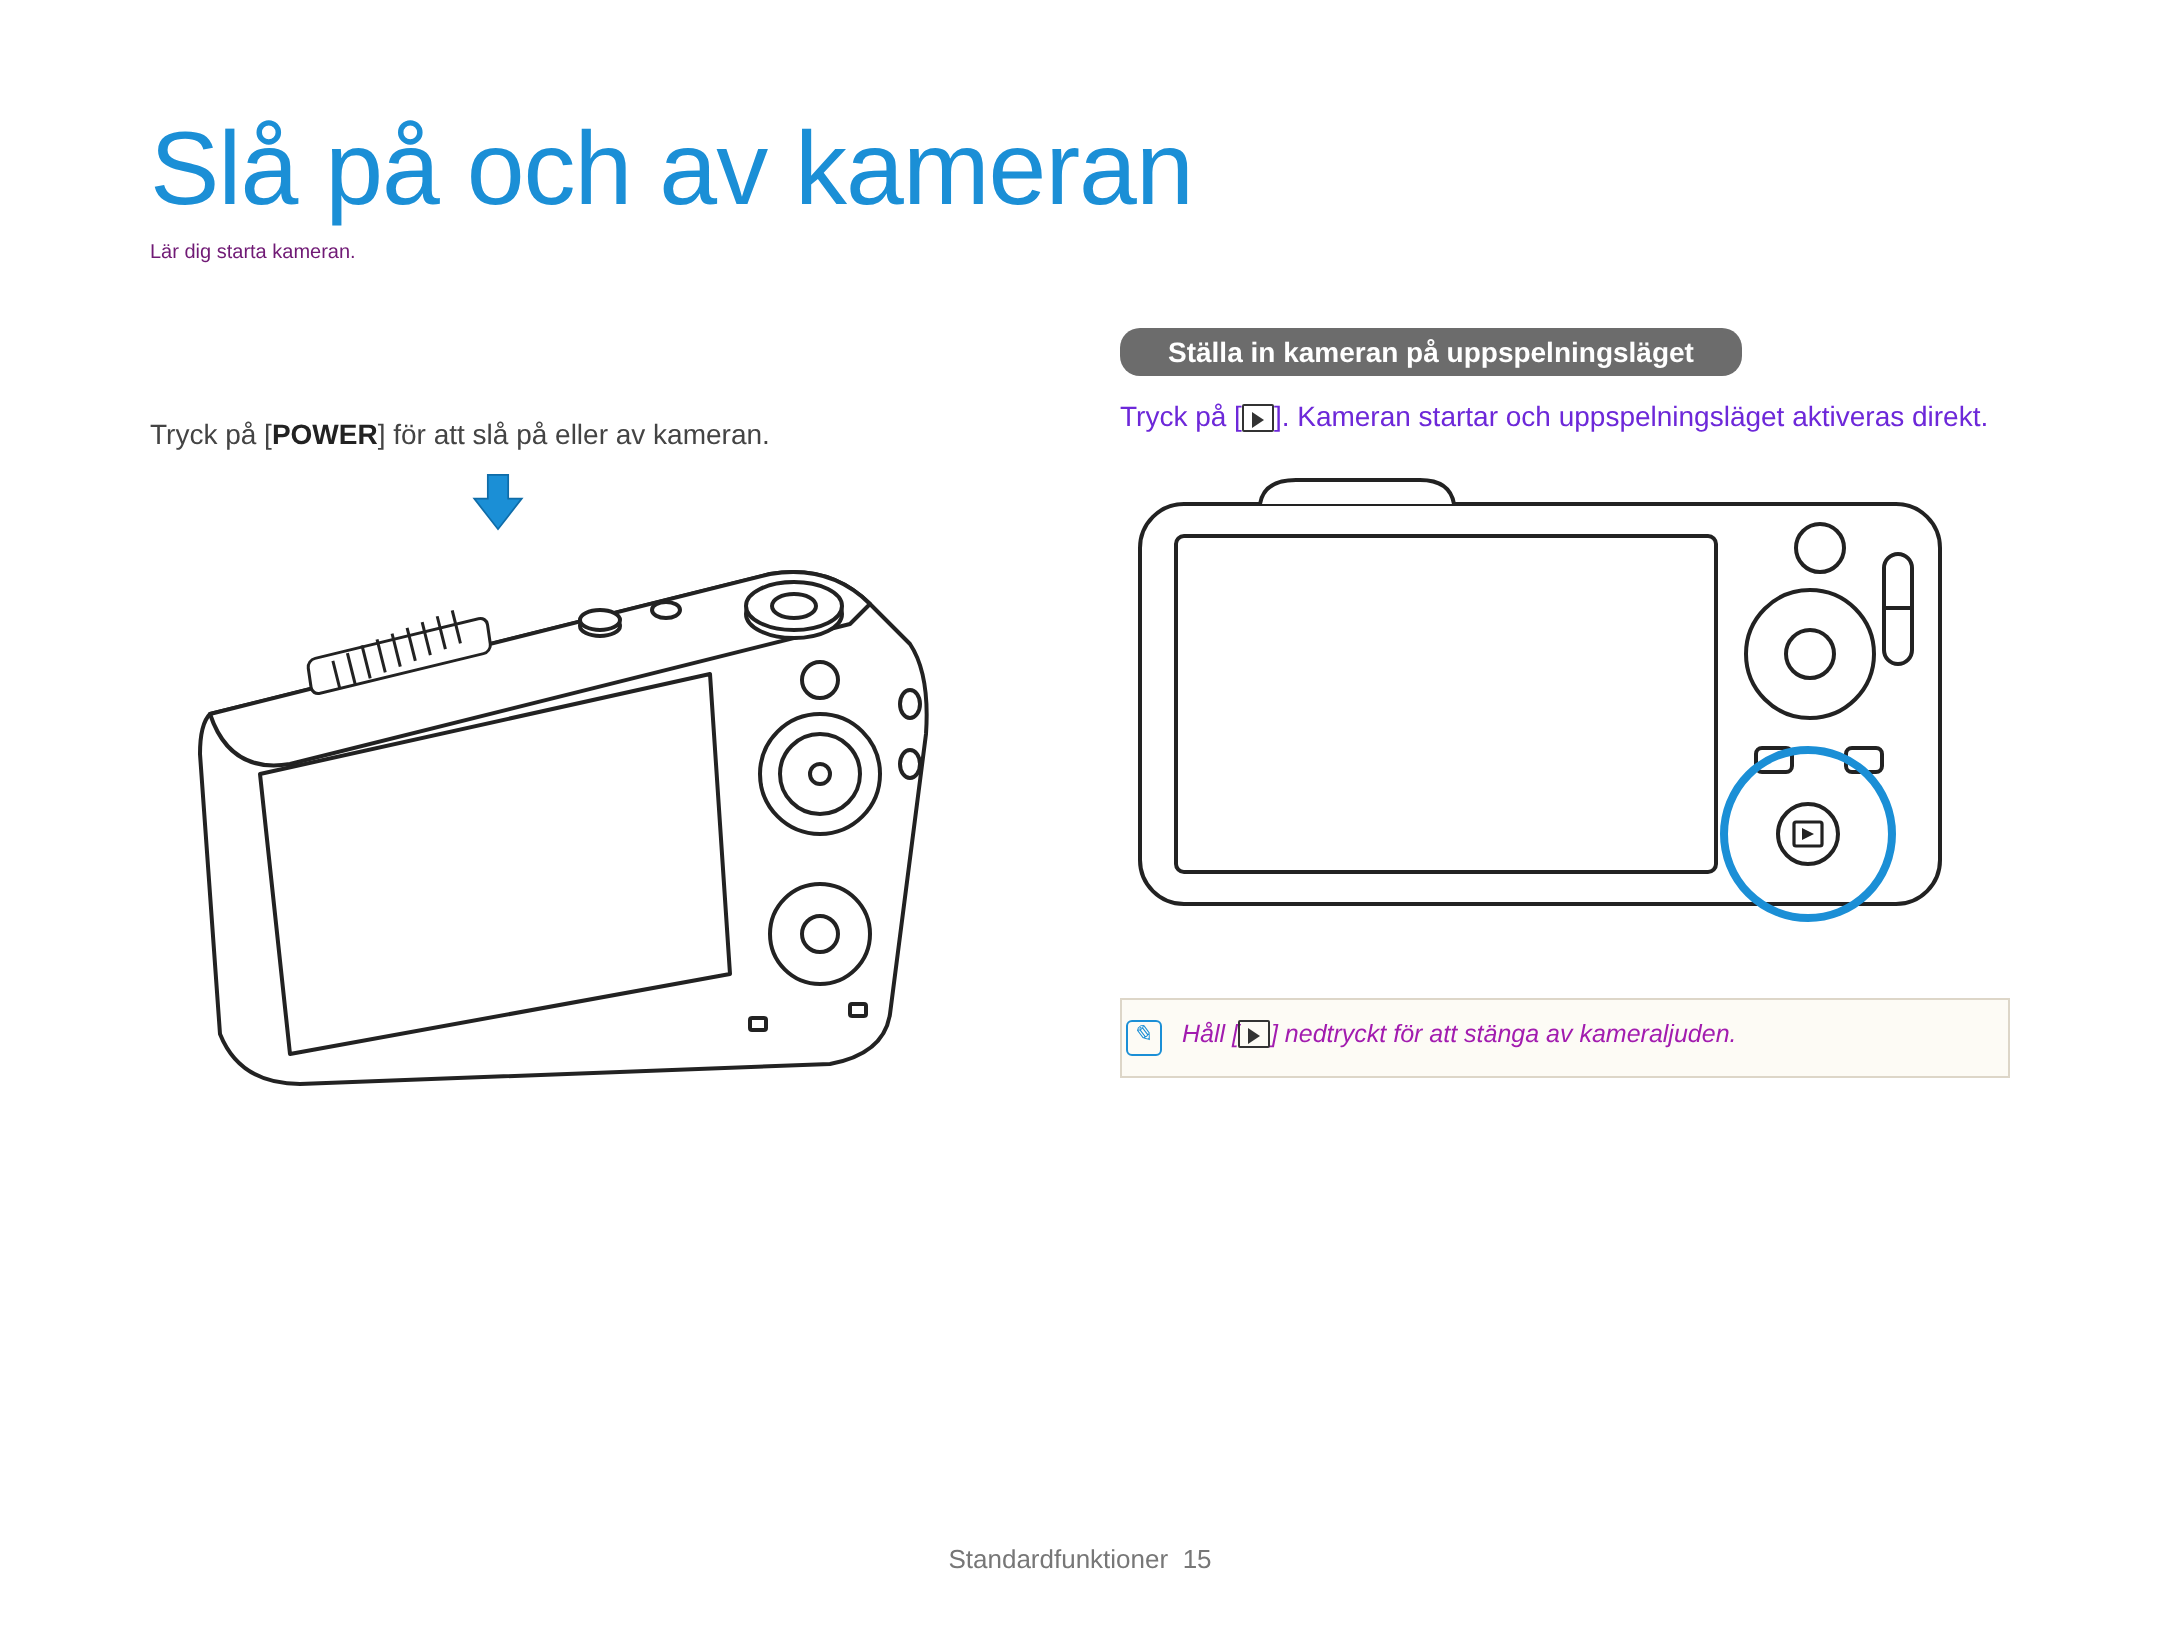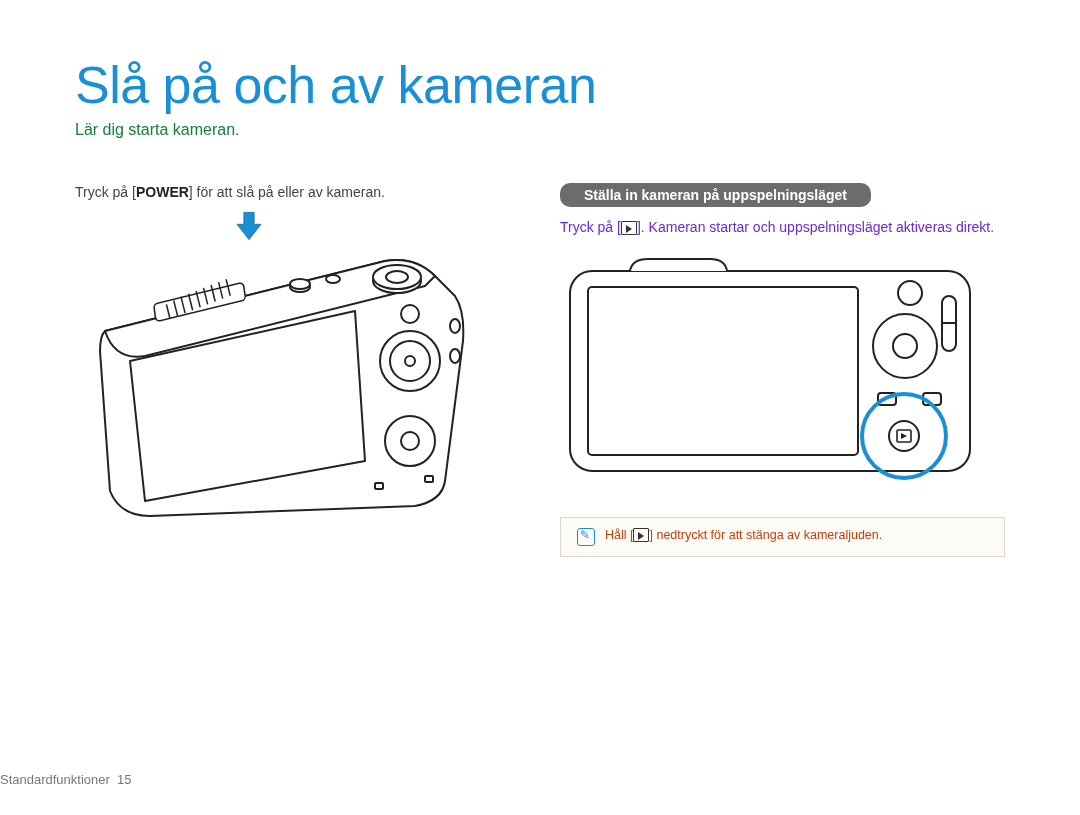--- a/index.html
+++ b/index.html
@@ -15,38 +15,39 @@
     padding: 55px 75px 0 75px;
   }
   .page-title {
     font-size: 52px;
     font-weight: 400;
     color: #1b8fd6;
     letter-spacing: -0.5px;
     margin-bottom: 6px;
   }
   .subtitle {
-    font-size: 16px;
-    color: #15803d;
-    margin-bottom: 44px;
+    font-size: 10px;
+    color: #701a75;
+    margin-bottom: 32px;
   }
   .columns {
     display: flex;
     gap: 40px;
   }
   .col-left {
     flex: 0 0 445px;
   }
   .col-right {
     flex: 1;
   }
   .instr {
     font-size: 14px;
     color: #444;
     line-height: 1.4;
+    margin-top: 44px;
   }
   .instr b { color: #222; }
   .arrow-down {
     width: 34px;
     height: 34px;
     margin: 6px 0 4px 157px;
   }
   .camera-left {
     width: 430px;
     height: 270px;
@@ -86,27 +87,28 @@
     border-bottom: 4px solid transparent;
   }
   .camera-right-wrap {
     width: 420px;
     height: 230px;
     margin: 0 auto 14px auto;
   }
   .note-box {
     border: 1px solid #ddd6c8;
     background: #fdfbf5;
-    padding: 10px 16px;
+    padding: 10px 2px;
     font-size: 12.5px;
-    color: #c2410c;
+    color: #a21caf;
     display: flex;
     align-items: flex-start;
     gap: 10px;
     margin-top: 18px;
+    font-style: italic;
   }
   .note-icon {
     flex: 0 0 18px;
     width: 18px;
     height: 18px;
     border: 1.5px solid #1b8fd6;
     border-radius: 3px;
     position: relative;
   }
   .note-icon::before {
@@ -114,21 +116,21 @@
     position: absolute;
     left: 2px; top: -1px;
     font-size: 12px;
     color: #1b8fd6;
   }
   .footer {
     position: absolute;
     bottom: 28px;
     left: 0;
     width: 100%;
-    text-align: left;
+    text-align: center;
     font-size: 13px;
     color: #777;
   }
 </style>
 </head>
 <body>
 
 <div class="page">
   <h1 class="page-title">Slå på och av kameran</h1>
   <p class="subtitle">Lär dig starta kameran.</p>

